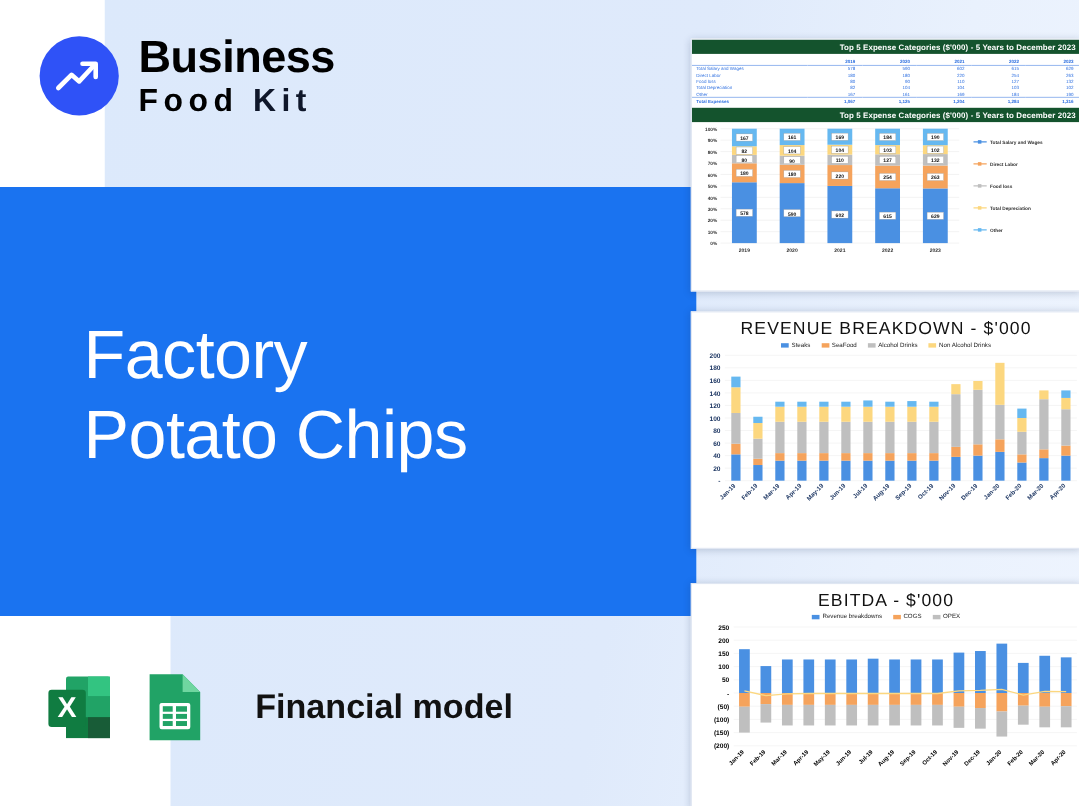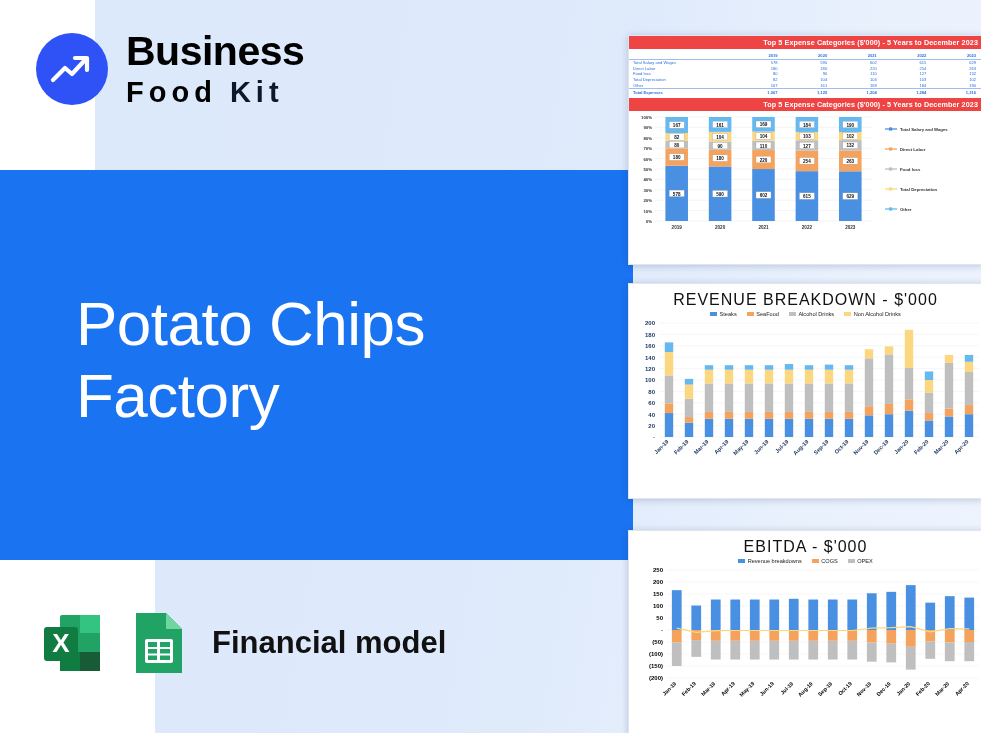--- a/index.html
+++ b/index.html
@@ -39,32 +39,32 @@
   
   .title-block{
     position:absolute;left:76px;top:288px;z-index:6;color:#fff;
     font-size:62px;line-height:1.16;font-weight:400;letter-spacing:-0.5px;
   }
   .title-block div{white-space:nowrap;}
   
   .footer{
     position:absolute;left:36px;top:607px;display:flex;align-items:center;gap:20px;z-index:6;
   }
-  .footer-label{font-size:31px;font-weight:bold;color:#111;margin-left:4px;}
+  .footer-label{font-size:31px;font-weight:bold;color:#111;margin-left:24px;}
   
   .panel{
     position:absolute;background:#fff;overflow:hidden;
     box-shadow:0 1px 7px rgba(20,40,80,.22);
     border:1px solid #dfe6f2;
   }
   #panel-expenses{left:628px;top:35px;width:353px;height:228px;}
   #panel-revenue{left:628px;top:283px;width:353px;height:214px;}
   #panel-ebitda{left:628px;top:530px;width:353px;height:203px;}
   .panel-titlebar{
-    background:#ef4444;color:#fff;font-size:7.2px;font-weight:bold;
+    background:#14532d;color:#fff;font-size:7.2px;font-weight:bold;
     text-align:right;padding:2px 4px 2px 0;white-space:nowrap;letter-spacing:.1px;
   }
   
   .exp-table{width:100%;border-collapse:collapse;font-size:4.1px;color:#2d6fe0;margin-top:4px;}
   .exp-table th{
     font-weight:bold;text-align:right;padding:0 6px 1px 0;border-bottom:.5px solid #9fbdf0;
   }
   .exp-table td{text-align:right;padding:0.3px 6px 0.3px 0;}
   .exp-table td.rl{text-align:left;padding-left:4px;width:95px;}
   .exp-table tr.total td{font-weight:bold;border-top:.5px solid #9fbdf0;padding-top:1px;}
@@ -99,22 +99,22 @@
   <div class="logo-text">
     <div class="logo-line1">Business</div>
     <div class="logo-line2">
       <span>Food</span>
       <span class="logo-kit">Kit</span>
     </div>
   </div>
 </div>
 
 <div class="title-block">
+  <div>Factory</div>
   <div>Potato Chips</div>
-  <div>Factory</div>
 </div>
 
 <div class="footer">
   <span>
     <svg width="72" height="72" viewBox="0 0 72 72">
       <rect x="24" y="8" width="40" height="56" rx="2" fill="#21a366"></rect>
       <rect x="44" y="8" width="20" height="18" fill="#33c481"></rect>
       <rect x="44" y="26" width="20" height="19" fill="#21a366"></rect>
       <rect x="24" y="45" width="40" height="19" fill="#107c41"></rect>
       <rect x="44" y="45" width="20" height="19" fill="#185c37"></rect>

